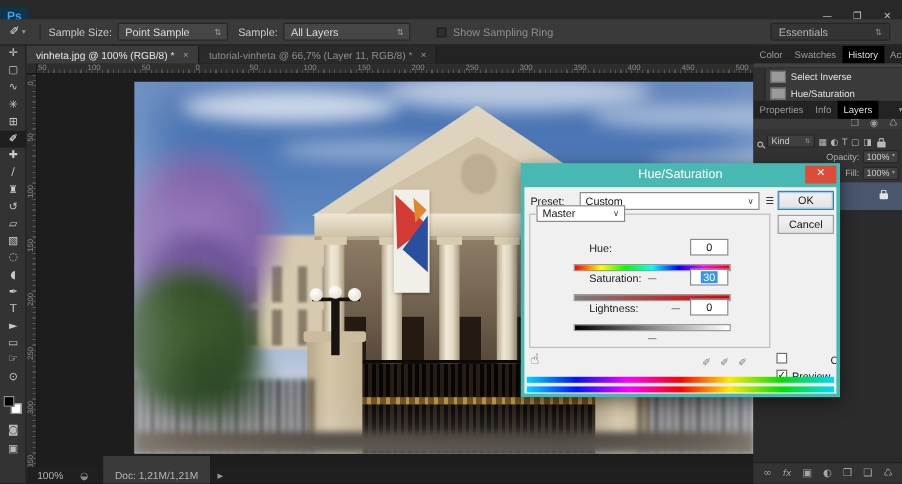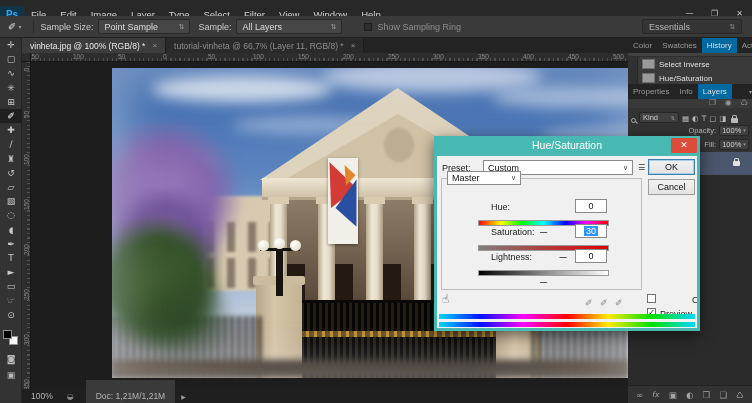--- a/index.html
+++ b/index.html
@@ -133,21 +133,21 @@
           display:flex;align-items:center;font-size:8.5px;color:#b5b5b5;z-index:2;}
   .sb-zoom{margin-left:9px;}
   .sb-icon{margin-left:14px;color:#8a8a8a;font-size:8px;}
   .sb-doc{margin-left:12px;background:#3a3a3a;height:14px;display:flex;align-items:center;padding:16px 10px;}
   .sb-arrow{margin-left:6px;color:#9a9a9a;font-size:6px;}
 
   
   .rightpanel{position:absolute;left:628px;top:38px;width:124px;height:365px;background:#2b2b2b;z-index:5;}
   .ptabs{height:15px;background:#232323;display:flex;align-items:center;}
   .ptab{height:15px;display:flex;align-items:center;padding:0 5px;font-size:8px;color:#9a9a9a;}
-  .ptab.active{background:#0369a1;color:#dddddd;}
+  .ptab.active{background:#000000;color:#dddddd;}
   .pmenu{margin-left:auto;margin-right:3px;color:#9a9a9a;font-size:6px;}
   .history{background:#3a3a3a;height:55px;position:relative;}
   .hpartial{height:4px;background:#414141;border-bottom:1px solid #2e2e2e;}
   .hrow{height:14px;display:flex;align-items:center;}
   .hcheck{width:10px;height:14px;background:#303030;border-right:1px solid #262626;}
   .hthumb{width:13px;height:10px;background:#9a9a9a;border:1px solid #6e6e6e;margin:0 4px;}
   .hlabel{font-size:8px;color:#e0e0e0;white-space:nowrap;}
   .hline{height:2px;background:#4a6d94;}
   .hfooter{position:absolute;right:4px;bottom:1px;display:flex;gap:9px;color:#9a9a9a;font-size:8px;}
   .layers{position:absolute;left:0;top:70px;width:124px;height:295px;background:#333333;}
@@ -208,32 +208,20 @@
   .spectrum{height:5px;
           background:linear-gradient(to right,#00d8ff 0%,#0012ff 16%,#ff00ff 33%,#ff0000 50%,#ffea00 66%,#00e000 83%,#00d8ff 100%);}
 </style>
 </head>
 <body>
 
 <div class="screen">
 
   <div class="menubar">
     <div class="ps-logo">Ps</div>
-    <div id="menu-items" style="display:flex;">
-        <span class="menu-item">File</span>
-        <span class="menu-item">Edit</span>
-        <span class="menu-item">Image</span>
-        <span class="menu-item">Layer</span>
-        <span class="menu-item">Type</span>
-        <span class="menu-item">Select</span>
-        <span class="menu-item">Filter</span>
-        <span class="menu-item">View</span>
-        <span class="menu-item">Window</span>
-        <span class="menu-item">Help</span>
-      </div>
     <div class="win-controls" id="win-controls">
         <span class="win-btn g">—</span>
         <span class="win-btn g">❐</span>
         <span class="win-btn g">✕</span>
       </div>
   </div>
 
   <div class="optbar">
     <span class="opt-toolicon g">✐</span>
     <span class="opt-dd-arrow g">▾</span>

